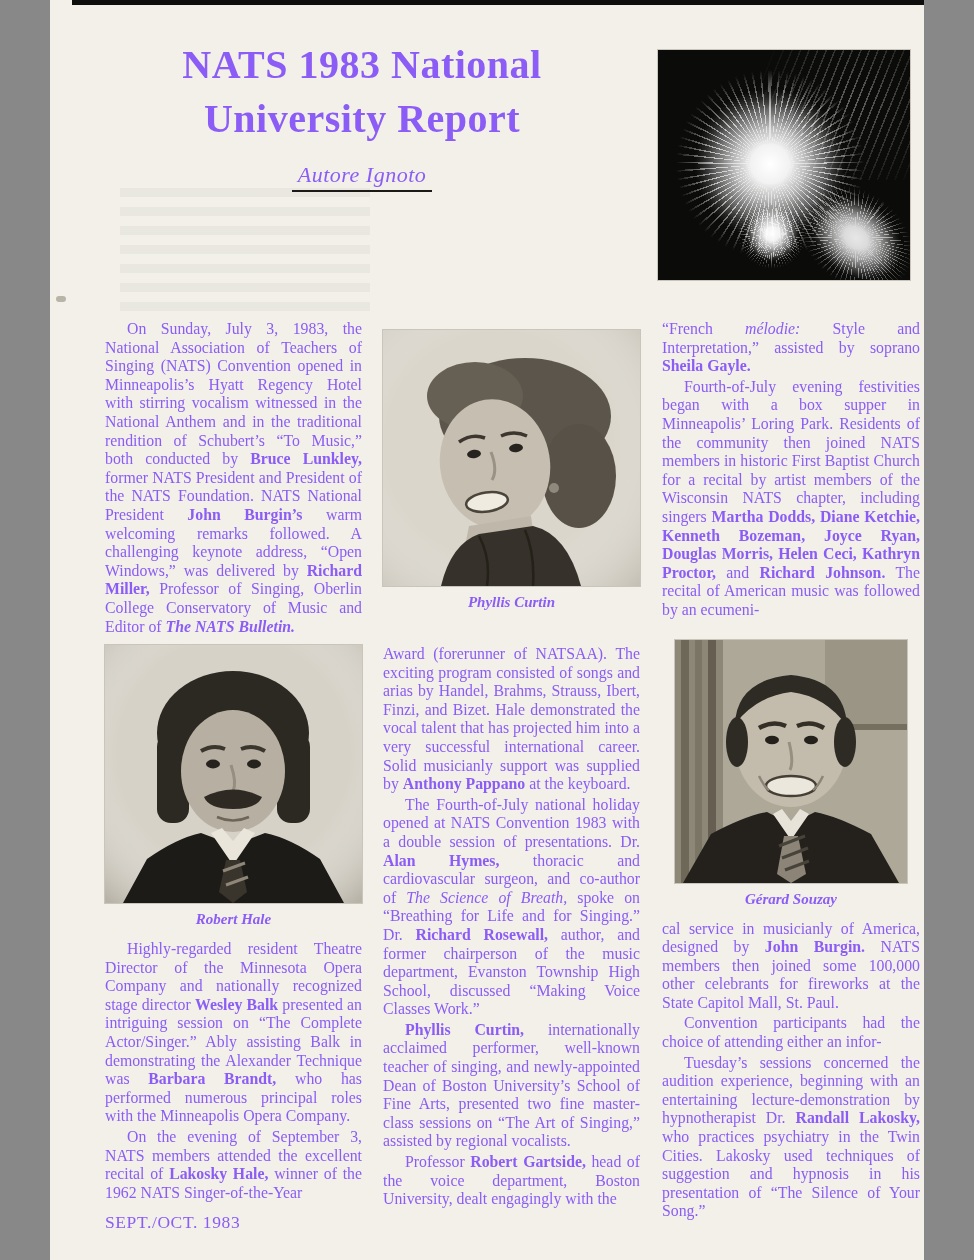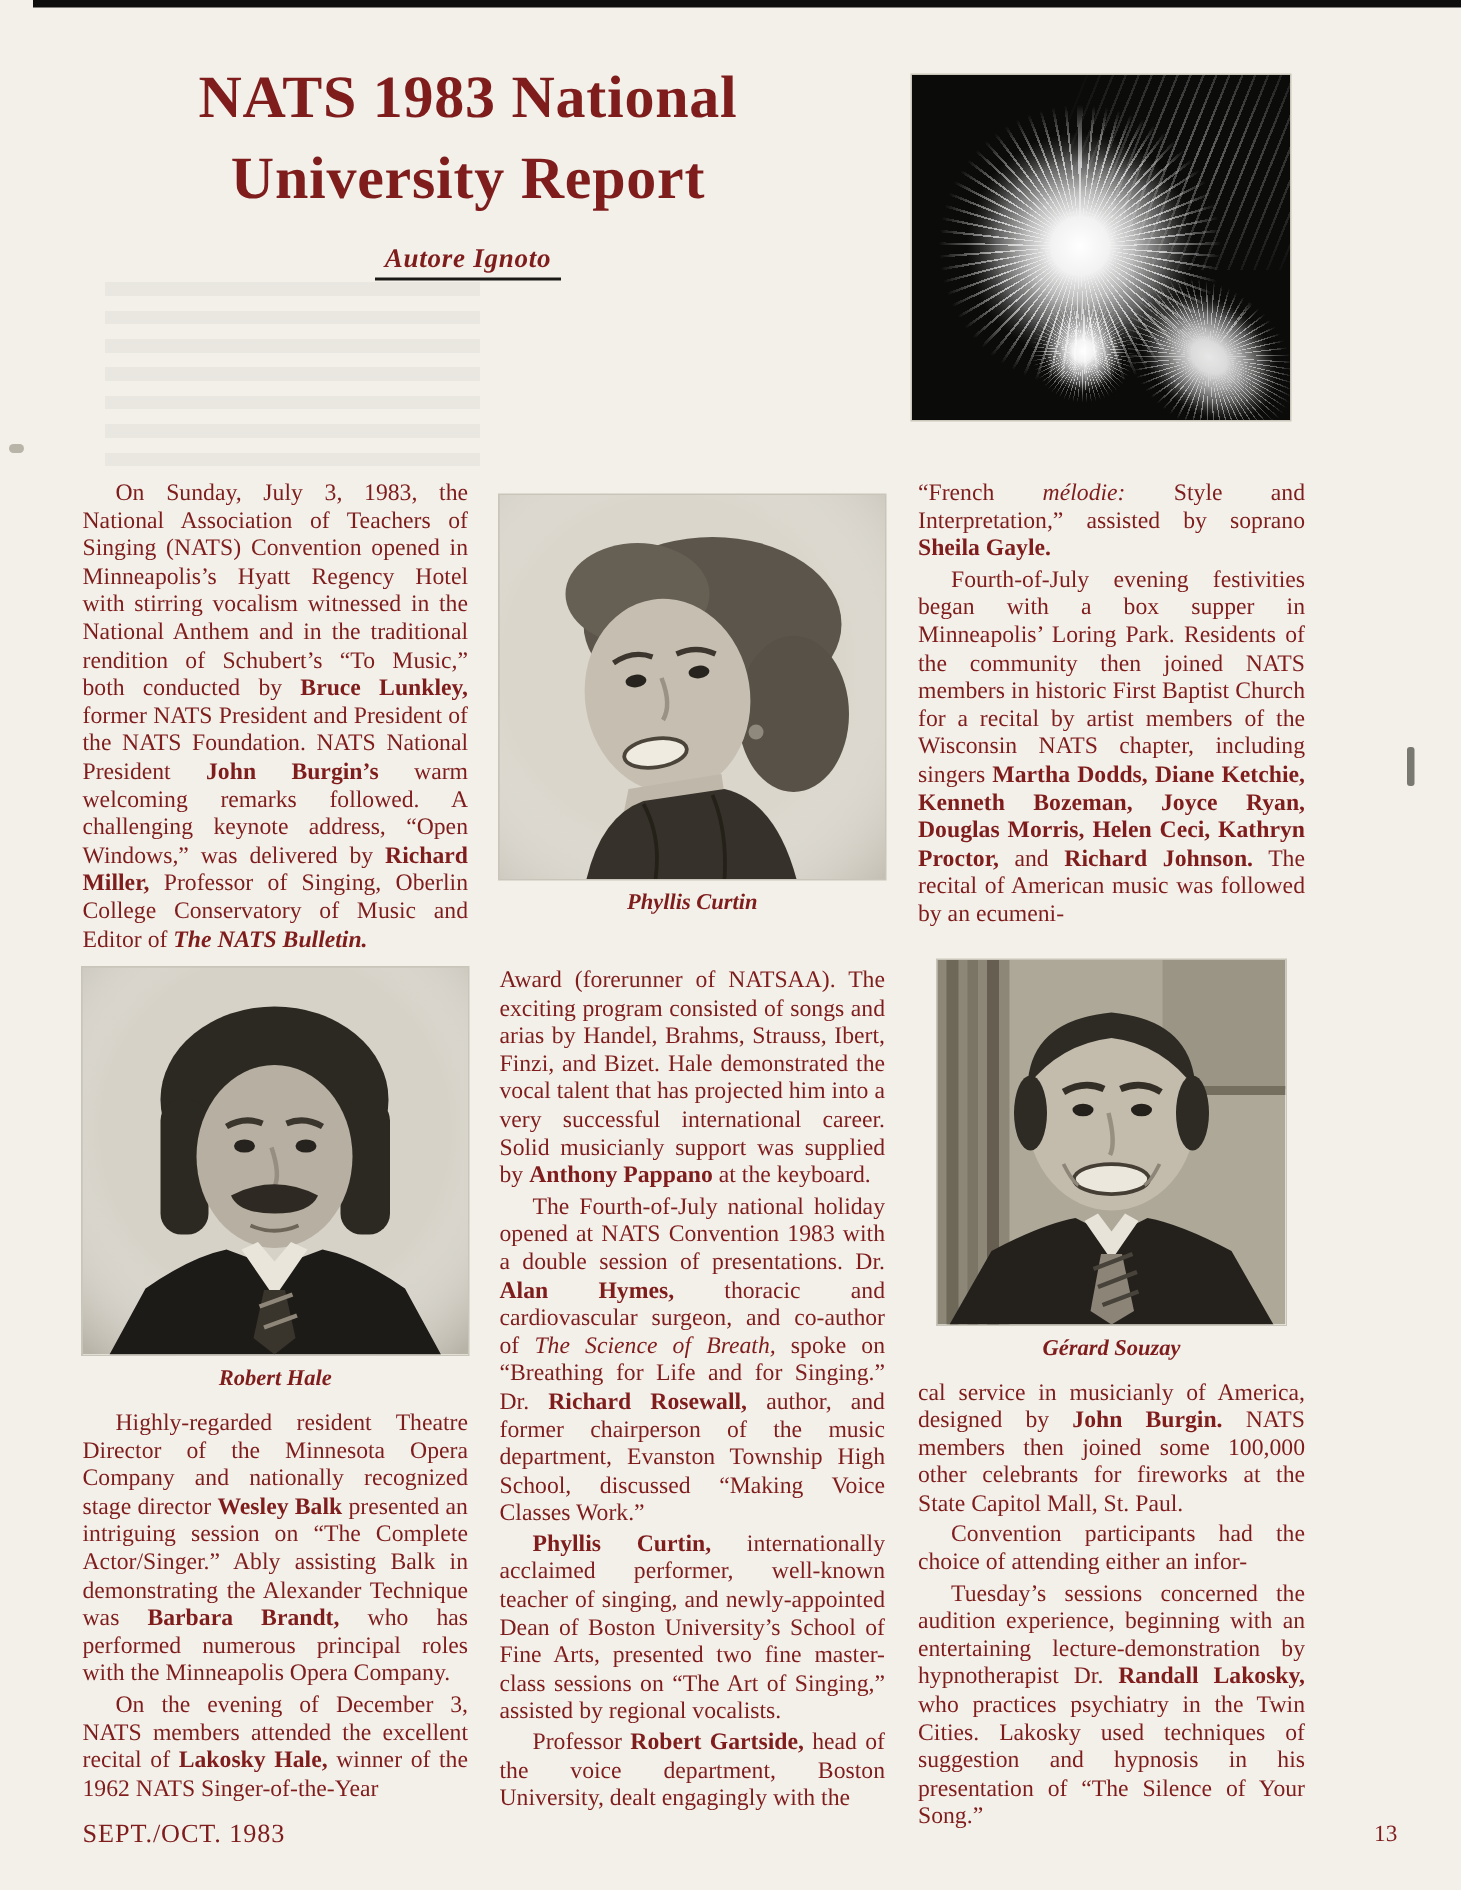--- a/index.html
+++ b/index.html
@@ -1,35 +1,35 @@
 <!DOCTYPE html>
 <html><head>
 <meta charset="utf-8">
 <style>
   html,body{margin:0;padding:0;background:#888;}
   .page{
-    position:relative;width:974px;height:1260px;margin:0 auto;
+    position:relative;width:874px;height:1260px;margin:0 auto;
     background:#f2f0e9;overflow:hidden;
-    font-family:"Liberation Serif","DejaVu Serif",serif;color:#7f1d1d;
+    font-family:"Liberation Serif","DejaVu Serif",serif;color:#8b5cf6;
   }
   
   .top-rule{position:absolute;left:22px;top:0;right:0;height:5px;background:#0e0e0e;}
   .ghost-text{
     position:absolute;left:70px;top:188px;width:250px;height:130px;opacity:.05;
     background:repeating-linear-gradient(#3a3a3a 0 9px,transparent 9px 19px);
   }
   .edge-mark{position:absolute;left:938px;top:498px;width:5px;height:26px;background:#5a5a52;border-radius:2px;opacity:.8;}
   .speck{position:absolute;left:6px;top:296px;width:10px;height:6px;background:#b9b4a8;border-radius:3px;}
 
   
   .masthead{position:absolute;left:62px;top:38px;width:500px;text-align:center;}
   .title-line{font-weight:bold;font-size:40px;line-height:54px;letter-spacing:.5px;}
   .byline-wrap{margin-top:16px;}
   .byline{
-    display:inline-block;font-weight:bold;font-style:italic;font-size:18px;
+    display:inline-block;font-weight:normal;font-style:italic;font-size:22px;
     border-bottom:2.5px solid #1b1a17;padding:0 6px 2px 6px;letter-spacing:.5px;
   }
 
   
   .photo-fireworks{position:absolute;left:608px;top:50px;width:252px;height:230px;background:#0b0b0a;overflow:hidden;box-shadow:0 0 0 1px #c9c5ba;}
   .burst{position:absolute;border-radius:50%;
     background:repeating-conic-gradient(rgba(255,255,255,.85) 0 1.1deg,rgba(255,255,255,0) 1.1deg 5.2deg);
     -webkit-mask:radial-gradient(circle,#000 0%,rgba(0,0,0,.85) 40%,transparent 68%);
             mask:radial-gradient(circle,#000 0%,rgba(0,0,0,.85) 40%,transparent 68%);
   }
@@ -118,21 +118,21 @@
         <path d="M18,258 L42,214 Q72,193 96,188 L128,200 L160,188 Q185,193 215,214 L239,258 Z" fill="#1d1b17"></path>
         <path d="M106,188 L128,220 L150,188 L139,183 L128,196 L117,183 Z" fill="#e9e5da"></path>
         <path d="M121,215 h14 l7,32 -14,11 -14,-11 Z" fill="#39342c"></path>
         <path d="M118,226 l22,-8 M121,240 l22,-8" stroke="#8e8678" stroke-width="3"></path>
       </svg>
       <figcaption>Robert Hale</figcaption>
     </figure>
     <div class="after-caption-gap"></div>
 
     <p class="para indent"><span>Highly-regarded resident Theatre Director of the Minnesota Opera Company and nationally recognized stage director </span><span style="font-weight: bold;">Wesley Balk</span><span> presented an intriguing session on “The Complete Actor/Singer.” Ably assisting Balk in demonstrating the Alexander Technique was </span><span style="font-weight: bold;">Barbara Brandt,</span><span> who has performed numerous principal roles with the Minneapolis Opera Company.</span></p>
-    <p class="para indent"><span>On the evening of December 3, NATS members attended the excellent recital of </span><span style="font-weight: bold;">Lakosky Hale,</span><span> winner of the 1962 NATS Singer-of-the-Year</span></p>
+    <p class="para indent"><span>On the evening of September 3, NATS members attended the excellent recital of </span><span style="font-weight: bold;">Lakosky Hale,</span><span> winner of the 1962 NATS Singer-of-the-Year</span></p>
   </div>
 
   <div class="col col-2">
     <figure>
       <svg class="portrait" width="257" height="256" viewBox="0 0 257 256" xmlns="http://www.w3.org/2000/svg">
         <rect width="257" height="256" fill="#dad6cc"></rect>
         <rect width="257" height="256" fill="url(#curtVig)"></rect>
         <defs>
           <radialGradient id="curtVig" cx="45%" cy="45%" r="80%">
             <stop offset="55%" stop-color="#ffffff" stop-opacity="0"></stop>

